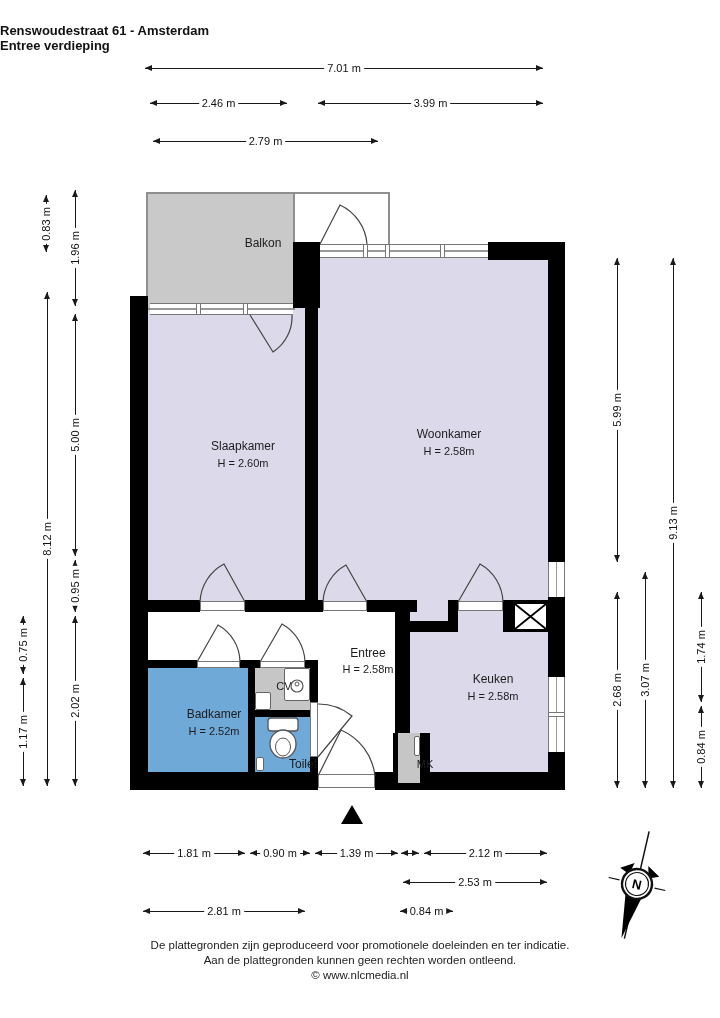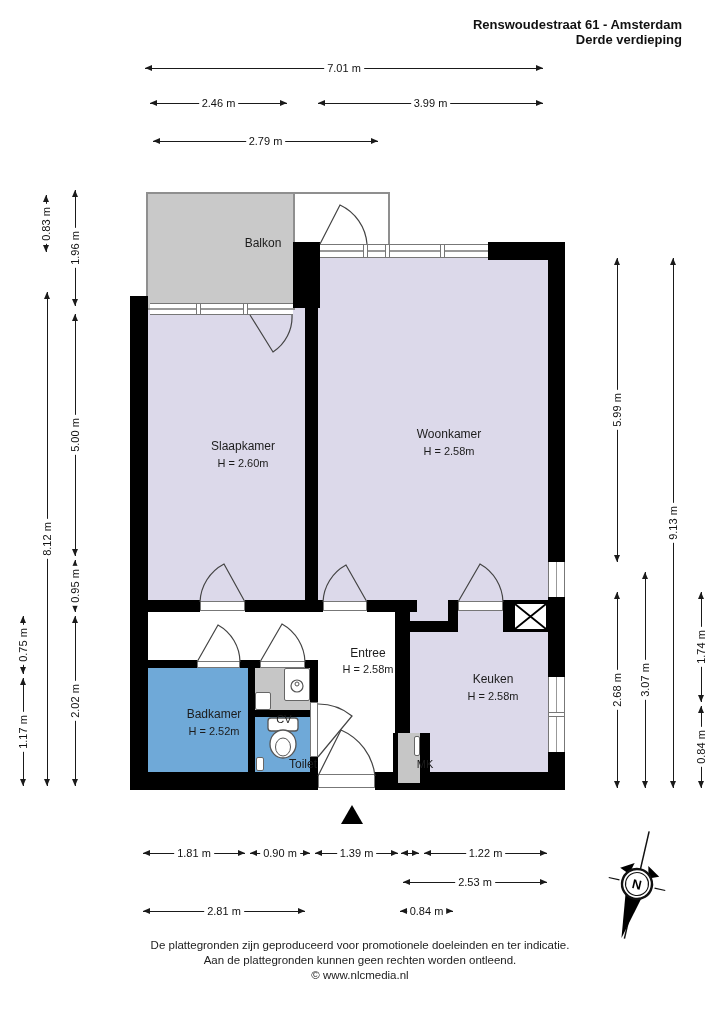--- a/index.html
+++ b/index.html
@@ -3,21 +3,21 @@
 <meta charset="utf-8">
 <style>
   * { box-sizing: border-box; margin:0; padding:0; }
   html,body { background:#fff; }
   .page { position:relative; width:720px; height:1018px; background:#fff;
           font-family:"Liberation Sans", sans-serif; color:#111; overflow:hidden; }
 
   .abs { position:absolute; }
 
   
-  .title-wrap { position:absolute; left:0; top:17px; width:682px; text-align:right; }
+  .title-wrap { position:absolute; left:0; top:23px; width:682px; text-align:left; }
   .title { font-size:13px; font-weight:bold; }
   .subtitle { font-size:13px; font-weight:bold; }
 
   
   .fill { position:absolute; }
 
   
   .wall { position:absolute; background:#000; }
 
   
@@ -64,21 +64,21 @@
   
   .footer { position:absolute; left:0; width:720px; text-align:center; font-size:11.5px; color:#1c1c1c; }
 </style>
 </head>
 <body>
 
 <div class="page">
 
   <div class="title-wrap">
     <div class="title">Renswoudestraat 61 - Amsterdam</div>
-    <div class="subtitle">Derde verdieping</div>
+    <div class="subtitle">Entree verdieping</div>
   </div>
 
   <div class="fill" style="left:148px;top:308px;width:160px;height:296px;background:#dcd9ea"></div>
   <div class="fill" style="left:318px;top:256px;width:230px;height:348px;background:#dcd9ea"></div>
   <div class="fill" style="left:405px;top:604px;width:143px;height:170px;background:#dcd9ea"></div>
   <div class="fill" style="left:148px;top:610px;width:247px;height:58px;background:#ffffff"></div>
   <div class="fill" style="left:318px;top:610px;width:80px;height:164px;background:#ffffff"></div>
   <div class="fill" style="left:148px;top:666px;width:100px;height:108px;background:#6fa9d8"></div>
   <div class="fill" style="left:255px;top:666px;width:55px;height:46px;background:#c6c6c6"></div>
   <div class="fill" style="left:255px;top:717px;width:55px;height:57px;background:#6fa9d8"></div>
@@ -168,21 +168,21 @@
   <span class="rlabel small" style="left:227px;top:463px">H = 2.60m</span>
   <span class="rlabel" style="left:433px;top:434px">Woonkamer</span>
   <span class="rlabel small" style="left:433px;top:451px">H = 2.58m</span>
   <span class="rlabel" style="left:352px;top:653px">Entree</span>
   <span class="rlabel small" style="left:352px;top:669px">H = 2.58m</span>
   <span class="rlabel" style="left:477px;top:679px">Keuken</span>
   <span class="rlabel small" style="left:477px;top:696px">H = 2.58m</span>
   <span class="rlabel" style="left:198px;top:714px">Badkamer</span>
   <span class="rlabel small" style="left:198px;top:731px">H = 2.52m</span>
   <span class="rlabel" style="left:287px;top:764px">Toilet</span>
-  <span class="rlabel small" style="left:268px;top:719px">CV</span>
+  <span class="rlabel small" style="left:268px;top:686px">CV</span>
   <span class="rlabel small" style="left:409px;top:764px">MK</span>
 
   <div class="dim h" style="left:145px;top:61px;width:398px">
       <i class="ln"></i>
       <i class="a s"></i>
       <i class="a e"></i>
       <span class="lb">7.01 m</span>
     </div>
   <div class="dim h" style="left:150px;top:96px;width:137px">
       <i class="ln"></i>
@@ -309,21 +309,21 @@
     </div>
   <div class="dim h" style="left:401px;top:846px;width:18px">
       <i class="ln"></i>
       <i class="a s"></i>
       <i class="a e"></i>
     </div>
   <div class="dim h" style="left:424px;top:846px;width:123px">
       <i class="ln"></i>
       <i class="a s"></i>
       <i class="a e"></i>
-      <span class="lb">1.22 m</span>
+      <span class="lb">2.12 m</span>
     </div>
   <div class="dim h" style="left:403px;top:875px;width:144px">
       <i class="ln"></i>
       <i class="a s"></i>
       <i class="a e"></i>
       <span class="lb">2.53 m</span>
     </div>
   <div class="dim h" style="left:143px;top:904px;width:162px">
       <i class="ln"></i>
       <i class="a s"></i>

